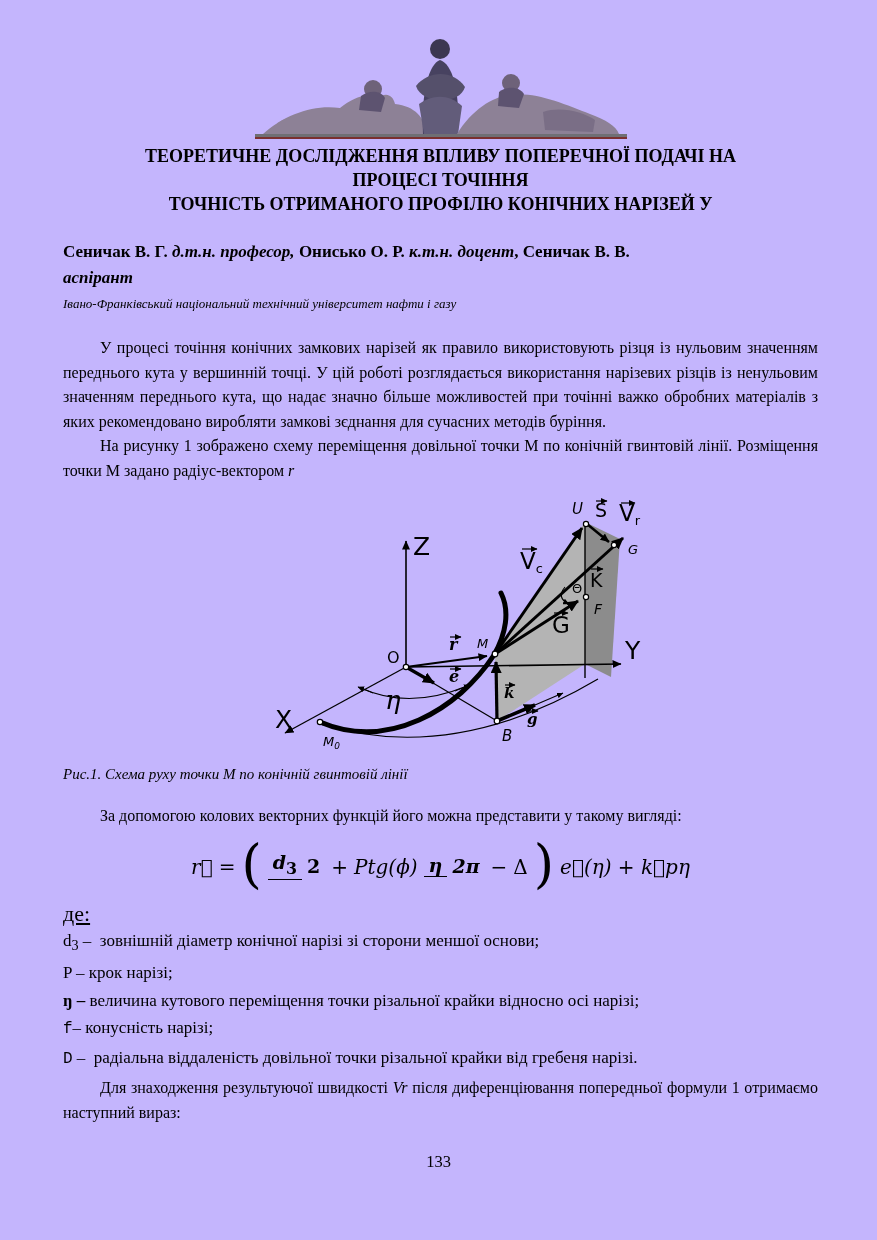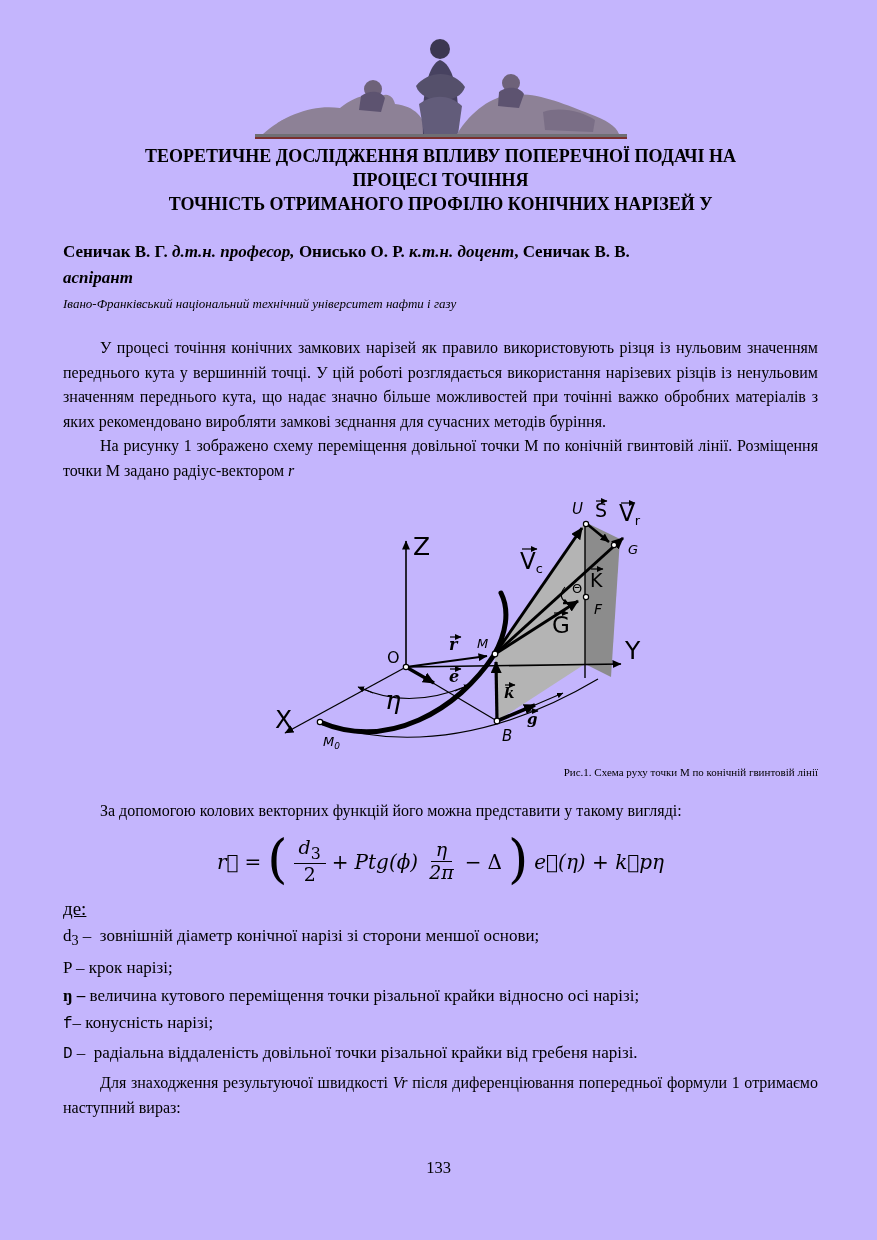--- a/index.html
+++ b/index.html
@@ -8,35 +8,35 @@
   .content{padding:0 59px 0 63px;}
   .sculpture{display:block;margin:34px auto 0;}
   .title{margin-top:2px;text-align:center;font-weight:bold;font-size:18px;line-height:24px;}
   .authors{margin-top:23px;font-size:17px;line-height:26px;font-weight:bold;}
   .bi{font-style:italic;}
   .affiliation{font-size:13px;line-height:26px;font-style:italic;font-weight:normal;}
   .para{font-size:16px;line-height:24.5px;text-align:justify;text-indent:37px;margin:0;}
   .p1{margin-top:19px;}
   .itvar{font-style:italic;}
   .figwrap{margin-top:14px;margin-left:210px;width:410px;height:265px;}
-  .caption{text-align:right;font-size:11px;margin-top:4px;}
+  .caption{text-align:left;font-style:italic;font-size:15px;margin-top:4px;}
   .p3{margin-top:21px;}
   .formula{display:flex;justify-content:center;align-items:center;gap:6px;
            font-family:"DejaVu Serif",serif;font-size:20px;margin-top:6px;height:64px;}
   .f-it{font-style:italic;}
   .paren{font-size:52px;font-weight:normal;line-height:1;transform:translateY(-3px);}
-  .frac{display:inline-flex;flex-direction:column;align-items:center;line-height:1.05;font-size:19px;}
+  .frac{display:inline-flex;flex-direction:row;align-items:center;line-height:1.05;font-size:19px;font-weight:bold;}
   .frac .num{padding:0 5px 1px;border-bottom:1.5px solid #000;}
   .frac .den{padding:1px 5px 0;}
-  .where{font-size:19px;margin-top:2px;line-height:26px;text-decoration:underline;}
+  .where{font-size:22px;margin-top:2px;line-height:26px;text-decoration:underline;}
   .def{font-size:17px;line-height:27.5px;}
   .mono{font-family:"Liberation Mono",monospace;font-size:16px;}
   .boldterm{font-weight:bold;}
   .p4{margin-top:3px;}
-  .pagenum{position:absolute;bottom:62px;left:0;right:0;text-align:center;font-size:16.5px;}
+  .pagenum{position:absolute;bottom:68px;left:0;right:0;text-align:center;font-size:16.5px;}
   .figsvg text{font-family:"DejaVu Sans",sans-serif;}
   .figsvg .ser{font-family:"DejaVu Serif",serif;}
 </style>
 </head>
 <body>
 
 <div class="page">
   <div class="content">
 
     <svg class="sculpture" width="395" height="108" viewBox="0 0 395 108">

